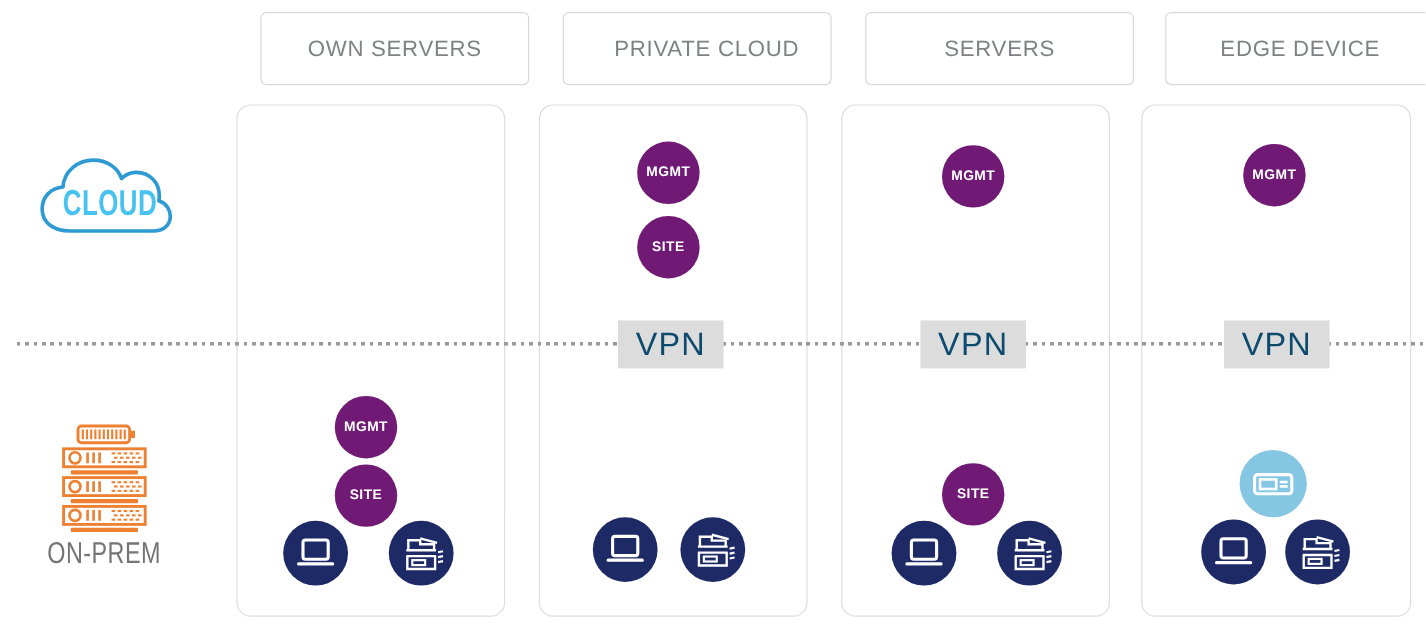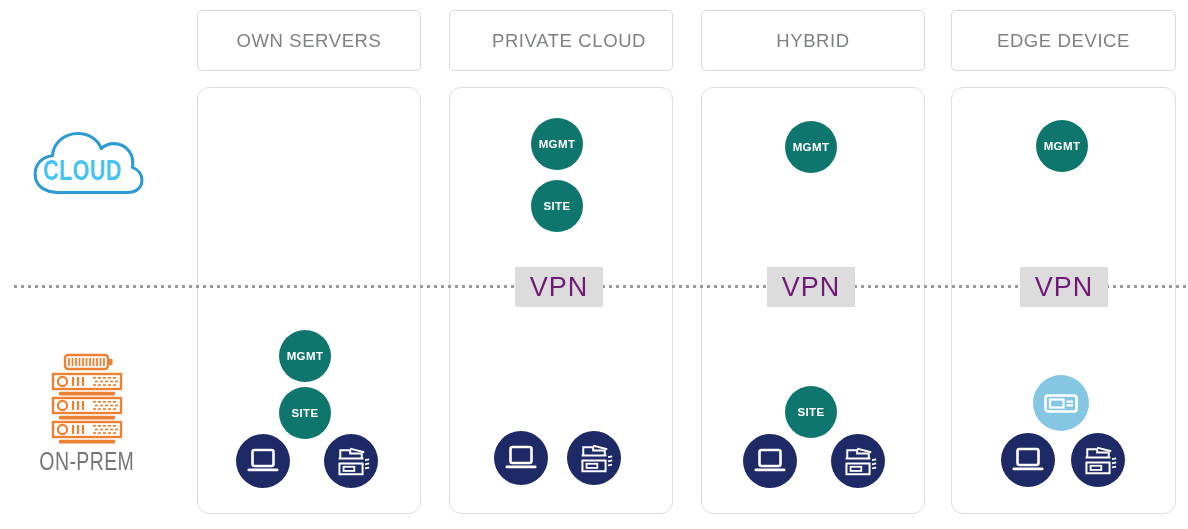--- a/index.html
+++ b/index.html
@@ -5,53 +5,53 @@
   html,body{margin:0;padding:0;background:#fff;}
   .canvas{
     position:relative;width:1188px;height:529px;background:#fff;overflow:hidden;
     font-family:"Liberation Sans",sans-serif;
   }
   
   .header-box{
     position:absolute;top:10px;height:61px;box-sizing:border-box;
     border:1px solid #d9d9d9;border-radius:5px;background:#fff;
     display:flex;align-items:center;justify-content:center;
-    color:#7f8285;font-size:18.5px;letter-spacing:.6px;
+    color:#7f8285;font-size:18.5px;letter-spacing:.6px;margin-left:20px;
   }
   
   .panel{
     position:absolute;top:87px;height:427px;box-sizing:border-box;
     border:1px solid #ddd;border-radius:12px;background:#fff;z-index:1;
   }
   
   .divider{
     position:absolute;top:285px;left:14px;right:0;height:3px;z-index:3;
     background:repeating-linear-gradient(90deg,#9a9a9a 0 3px,transparent 3px 7px);
   }
   
   .vpn{
     position:absolute;top:267px;width:88px;height:40px;background:#dcdcdc;z-index:4;
     display:flex;align-items:center;justify-content:center;
-    color:#701a75;font-size:27px;letter-spacing:1px;
+    color:#0c4a6e;font-size:27px;letter-spacing:1px;
   }
   
   .circle{
     position:absolute;border-radius:50%;z-index:5;
     display:flex;align-items:center;justify-content:center;
   }
-  .orange{width:52px;height:52px;background:#0f766e;color:#fff;
+  .orange{width:52px;height:52px;background:#701a75;color:#fff;
     font-weight:bold;font-size:11.5px;letter-spacing:.4px;}
   .navy{width:54px;height:54px;background:#1e2a66;}
   .blue{width:56px;height:56px;background:#85c6e3;}
   .circle svg{display:block;}
   
   .cloud-wrap{position:absolute;left:28px;top:126px;width:118px;height:78px;z-index:2;}
   .cloud-wrap svg{position:absolute;left:0;top:0;}
   .cloud-label{
-    position:absolute;left:0;right:0;top:27px;text-align:left;
+    position:absolute;left:0;right:0;top:27px;text-align:right;
     color:#47c2f1;font-size:30px;font-weight:bold;letter-spacing:.5px;
   }
   .rack-wrap{position:absolute;left:51px;top:353px;width:72px;height:94px;z-index:2;}
   .onprem-label{
     position:absolute;left:22px;top:447px;width:130px;text-align:center;
     color:#757575;font-size:25px;font-weight:normal;letter-spacing:.5px;z-index:2;
   }
   .condensed{display:inline-block;transform:scaleX(.72);transform-origin:50% 50%;white-space:nowrap;}
   .condensed2{display:inline-block;transform:scaleX(.78);transform-origin:50% 50%;white-space:nowrap;}
 </style>
@@ -60,21 +60,21 @@
 
 <div class="canvas">
 
   <div class="header-box" style="left:197px;width:224px;">
       <span>OWN SERVERS</span>
     </div>
   <div class="header-box" style="left:449px;width:224px;padding-left:16px;">
       <span>PRIVATE CLOUD</span>
     </div>
   <div class="header-box" style="left:701px;width:224px;">
-      <span>HYBRID</span>
+      <span>SERVERS</span>
     </div>
   <div class="header-box" style="left:951px;width:225px;text-align:right;">
       <span>EDGE DEVICE</span>
     </div>
 
   <div class="panel" style="left:197px;width:224px;"></div>
   <div class="panel" style="left:449px;width:224px;"></div>
   <div class="panel" style="left:701px;width:224px;"></div>
   <div class="panel" style="left:951px;width:225px;"></div>
 

